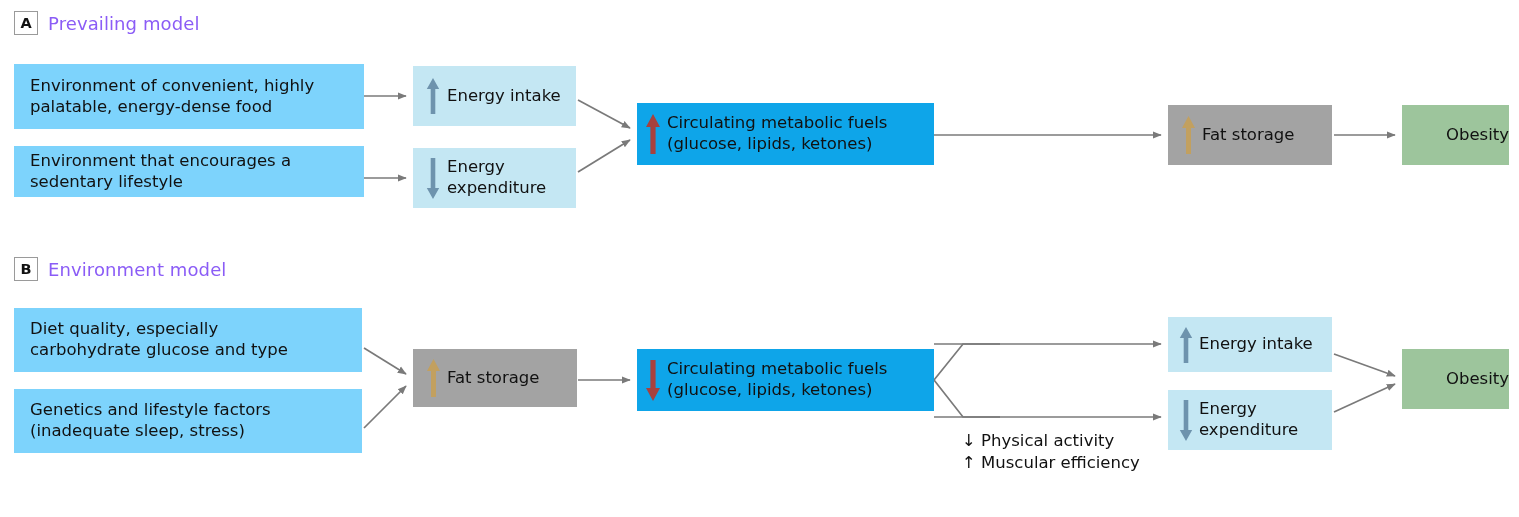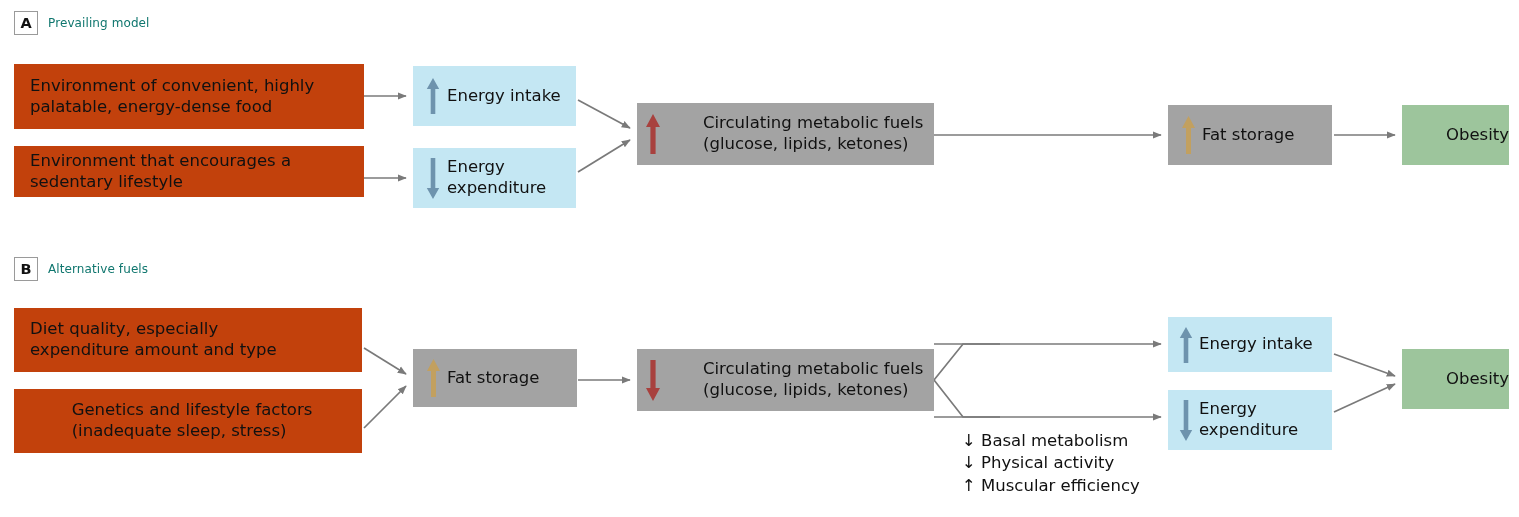--- a/index.html
+++ b/index.html
@@ -13,27 +13,27 @@
   }
   #stage{position:absolute;inset:0;}
   svg.edges{position:absolute;left:0;top:0;width:1519px;height:517px;pointer-events:none;}
 
   .panel-label{position:absolute;display:flex;align-items:center;gap:10px;}
   .panel-letter{
     width:22px;height:22px;border:1px solid #9a9a9a;background:#fff;
     display:flex;align-items:center;justify-content:center;
     font-size:14.5px;font-weight:bold;color:#111;line-height:1;
   }
-  .panel-title{font-size:12px;color:#0f766e;letter-spacing:.1px;}
+  .panel-title{font-size:18px;color:#8b5cf6;letter-spacing:.1px;}
 
   .node{position:absolute;box-sizing:border-box;display:flex;align-items:center;}
   .node .txt{font-size:16.5px;line-height:1.25;color:#111;}
-  .gray{background:#c2410c;}
+  .gray{background:#7dd3fc;}
   .blue{background:#c4e7f3;}
-  .red {background:#a3a3a3;gap:36px;}
+  .red {background:#0ea5e9;}
   .yellow{background:#a3a3a3;}
   .green{background:#9dc59c;}
 
   .gray .txt{padding-left:16px;padding-right:8px;}
   .green .txt{width:100%;text-align:right;}
 
   .arrowglyph{
     flex:0 0 auto;
     display:inline-block;
     margin-left:13px;margin-right:7px;
@@ -132,29 +132,29 @@
     </span>
     <span class="txt" style="white-space:pre-line;">Fat storage</span>
   </div>
 
   <div class="node green" style="left:1402px;top:105px;width:107px;height:60px;">
     <span class="txt">Obesity</span>
   </div>
 
   <div class="panel-label" style="left:14px;top:257px;">
     <span class="panel-letter">B</span>
-    <span class="panel-title">Alternative fuels</span>
+    <span class="panel-title">Environment model</span>
   </div>
 
   <div class="node gray" style="left:14px;top:308px;width:348px;height:64px;">
     <span class="txt" style="white-space:pre-line;">Diet quality, especially
-expenditure amount and type</span>
-  </div>
-
-  <div class="node gray" style="left:14px;top:389px;width:348px;height:64px;justify-content:center;">
+carbohydrate glucose and type</span>
+  </div>
+
+  <div class="node gray" style="left:14px;top:389px;width:348px;height:64px;">
     <span class="txt" style="white-space:pre-line;">Genetics and lifestyle factors
 (inadequate sleep, stress)</span>
   </div>
 
   <div class="node yellow" style="left:413px;top:349px;width:164px;height:58px;">
     <span class="arrowglyph">
       <svg width="15" height="42" viewBox="0 0 15 42">
           <path d="M7.5,2 L14,14 L10,14 L10,40 L5,40 L5,14 L1,14 z" fill="#c2a05f"></path>
         </svg>
     </span>
@@ -189,18 +189,17 @@
     </span>
     <span class="txt" style="white-space:pre-line;">Energy
 expenditure</span>
   </div>
 
   <div class="node green" style="left:1402px;top:349px;width:107px;height:60px;">
     <span class="txt">Obesity</span>
   </div>
 
   <div class="annot-list" style="left:962px;top:430px;">
-    <div>↓ Basal metabolism</div>
     <div>↓ Physical activity</div>
     <div>↑ Muscular efficiency</div>
   </div>
 
 </div>
 
 </body></html>

